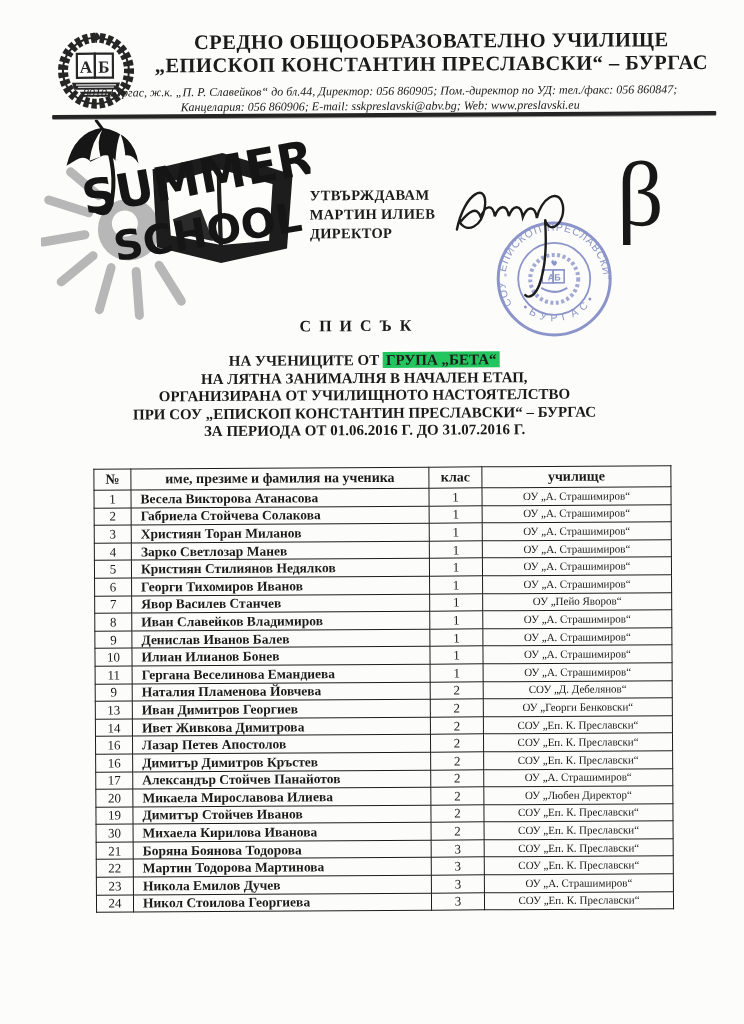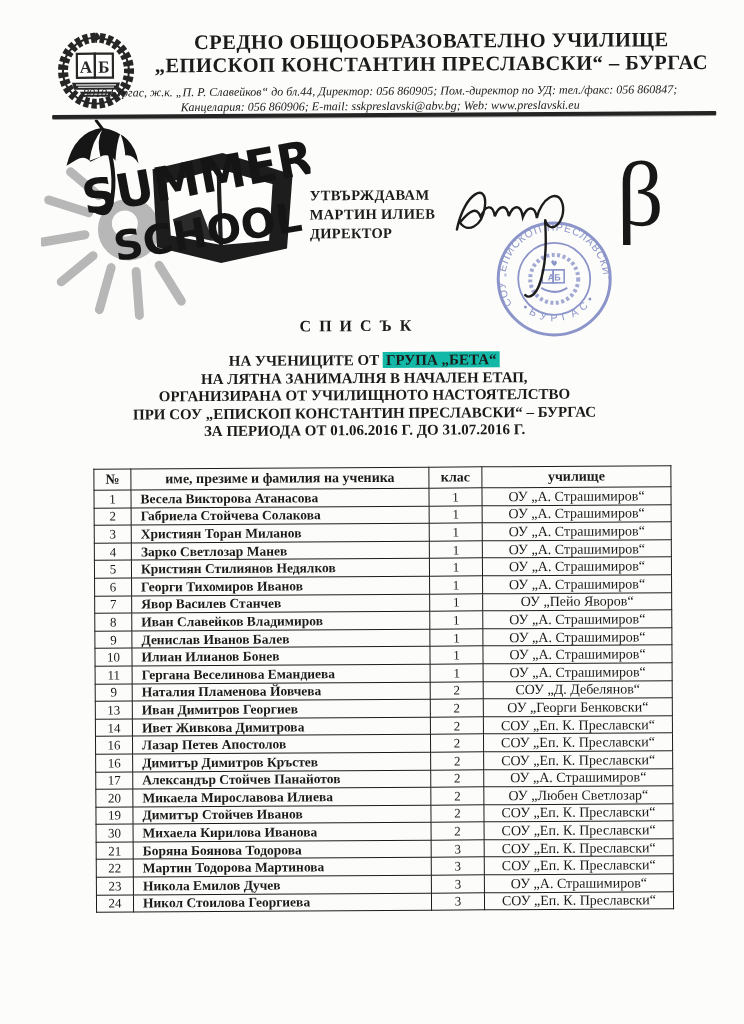--- a/index.html
+++ b/index.html
@@ -35,32 +35,32 @@
   .stamp{position:absolute;left:494px;top:219px;width:122px;height:122px;z-index:2;opacity:.88;}
   .stamp text{font-family:"Liberation Sans",sans-serif;}
   .beta{position:absolute;left:618px;top:148px;font-size:92px;line-height:96px;
         font-family:"Liberation Serif",serif;color:#171717;}
 
   
   .doc-title{position:absolute;left:0;right:30px;top:317px;text-align:center;
              font-weight:bold;font-size:16px;letter-spacing:2px;}
   .doc-sub{position:absolute;left:40px;right:55px;top:352px;text-align:center;
            font-weight:bold;font-size:15px;line-height:17.6px;}
-  .hl{background:#14b8a6;padding:0 3px;}
+  .hl{background:#22c55e;padding:0 3px;}
 
   
   .tblwrap{position:absolute;left:93px;top:467px;}
   table{border-collapse:collapse;}
   th,td{border:1px solid #1c1c1c;padding:0 2px;}
   th{font-size:14px;font-weight:bold;height:20px;}
   td{height:16.6px;line-height:15px;}
   td.c-num{width:32px;text-align:center;font-size:13px;}
   td.c-name{width:286px;text-align:left;padding-left:9px;font-weight:bold;font-size:13.5px;}
   td.c-grade{width:48px;text-align:center;font-size:13px;}
-  td.c-school{width:184px;text-align:center;font-size:14px;}
+  td.c-school{width:184px;text-align:center;font-size:11px;}
   th.h-num{width:32px;}th.h-name{width:286px;}th.h-grade{width:48px;border-radius:9px;}th.h-school{width:184px;}
 </style>
 </head>
 <body>
 
 <div class="page">
  <div class="sheet">
 
   <svg class="emblem" viewBox="0 0 84 84">
     <path d="M42 10 A33 33 0 1 0 42.2 10" fill="none" stroke="#262626" stroke-width="10" stroke-dasharray="5 2.6"></path>
@@ -280,21 +280,21 @@
             <tr>
               <td class="c-num">17</td>
               <td class="c-name">Александър Стойчев Панайотов</td>
               <td class="c-grade">2</td>
               <td class="c-school">ОУ „А. Страшимиров“</td>
             </tr>
             <tr>
               <td class="c-num">20</td>
               <td class="c-name">Микаела Мирославова Илиева</td>
               <td class="c-grade">2</td>
-              <td class="c-school">ОУ „Любен Светлозар“</td>
+              <td class="c-school">ОУ „Любен Директор“</td>
             </tr>
             <tr>
               <td class="c-num">19</td>
               <td class="c-name">Димитър Стойчев Иванов</td>
               <td class="c-grade">2</td>
               <td class="c-school">СОУ „Еп. К. Преславски“</td>
             </tr>
             <tr>
               <td class="c-num">30</td>
               <td class="c-name">Михаела Кирилова Иванова</td>

